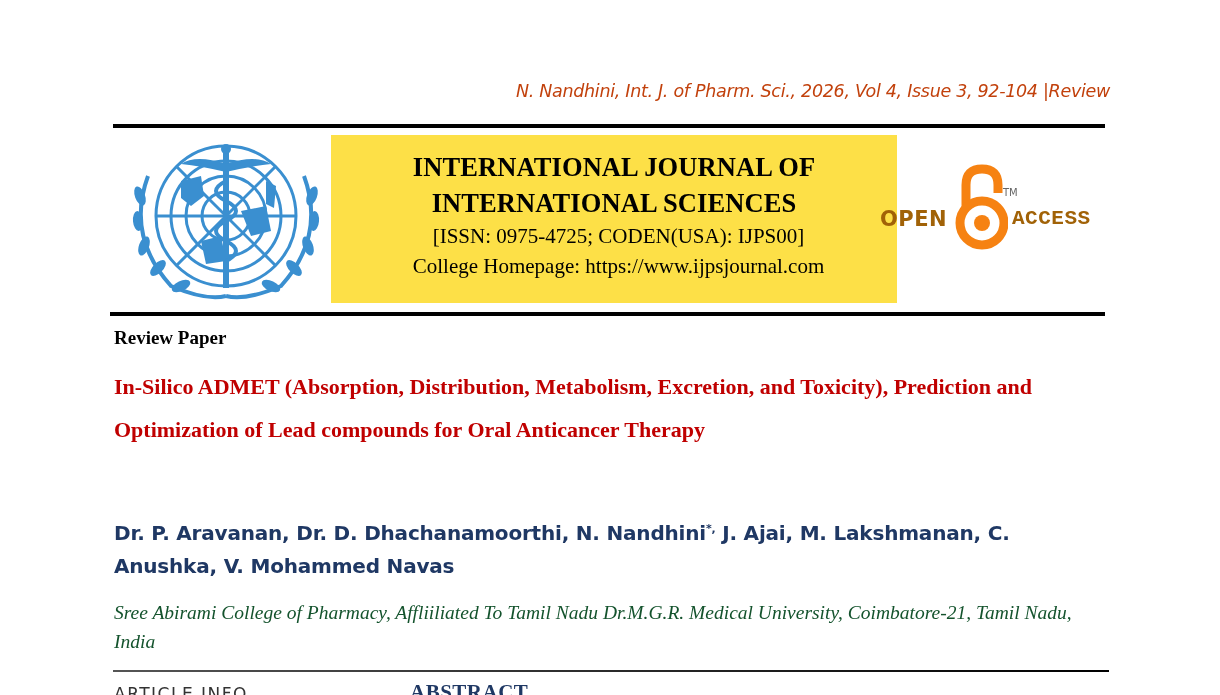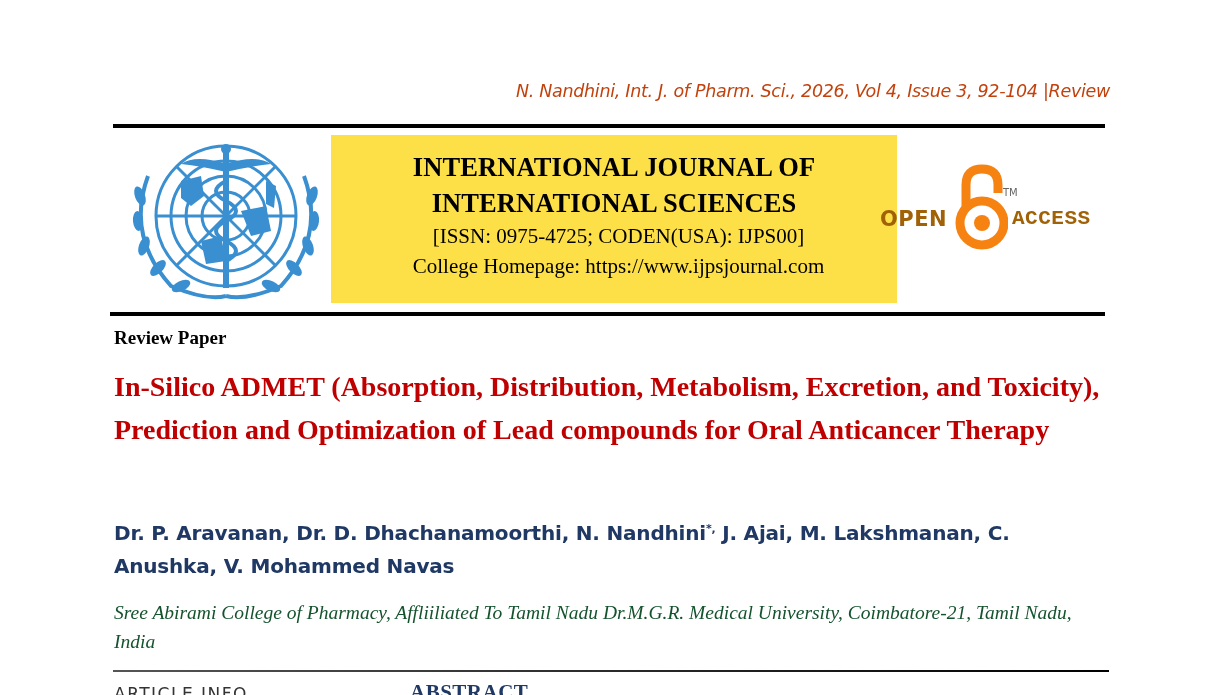--- a/index.html
+++ b/index.html
@@ -13,21 +13,21 @@
   .journal-box { position: absolute; top: 135px; left: 331px; width: 566px; height: 168px; background: #fde047; text-align: center; }
   .journal-box .jt { font-weight: bold; font-size: 26.5px; line-height: 36px; letter-spacing: 0.1px; }
   .journal-box .jt1 { margin-top: 14px; }
   .journal-box .issn, .journal-box .home { font-size: 21px; line-height: 30px; padding-left: 9px; }
   .oa-logo { position: absolute; top: 163px; left: 880px; width: 230px; height: 90px; }
   .oa-text { position: absolute; top: 44px; font-family: "DejaVu Sans", sans-serif; font-weight: bold; font-size: 21px; color: #a16207; letter-spacing: 0.5px; }
   .oa-open { left: 0; }
   .oa-access { left: 132px; font-family: Liberation Mono, monospace; }
   .oa-tm { position: absolute; top: 4px; left: 123px; font-family: "DejaVu Sans", sans-serif; font-size: 10px; color: #666; margin-top: 20px; }
   .paper-type { position: absolute; top: 327px; left: 114px; font-weight: bold; font-size: 19px; }
-  .title { position: absolute; top: 366px; left: 114px; width: 1000px; font-weight: bold; font-size: 28px; line-height: 42.5px; color: #c00000; }
+  .title { position: absolute; top: 366px; left: 114px; width: 1000px; font-weight: bold; font-size: 22px; line-height: 42.5px; color: #c00000; }
   .authors { position: absolute; top: 512px; left: 114px; width: 1000px; font-family: "DejaVu Sans", sans-serif; font-weight: bold; font-size: 20px; line-height: 33px; color: #1f3864; letter-spacing: -0.2px; }
   .authors sup { font-size: 11px; }
   .affiliation { position: absolute; top: 598px; left: 114px; width: 1000px; font-style: italic; font-size: 19.5px; line-height: 29px; color: #14532d; }
   .article-info { position: absolute; top: 684px; left: 114px; font-family: "DejaVu Sans", sans-serif; font-size: 17px; letter-spacing: 1.5px; color: #333; }
   .abstract-head { position: absolute; top: 680px; left: 410px; font-weight: bold; font-size: 21px; color: #1f3864; letter-spacing: 0.5px; }
 </style>
 </head>
 <body>
 
 <div class="running-head">N. Nandhini, Int. J. of Pharm. Sci., 2026, Vol 4, Issue 3, 92-104 |Review</div>

